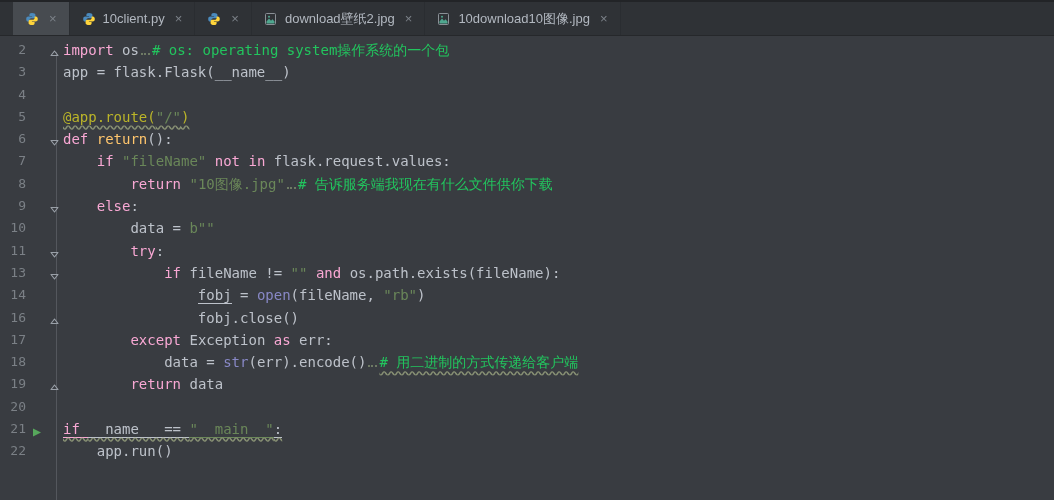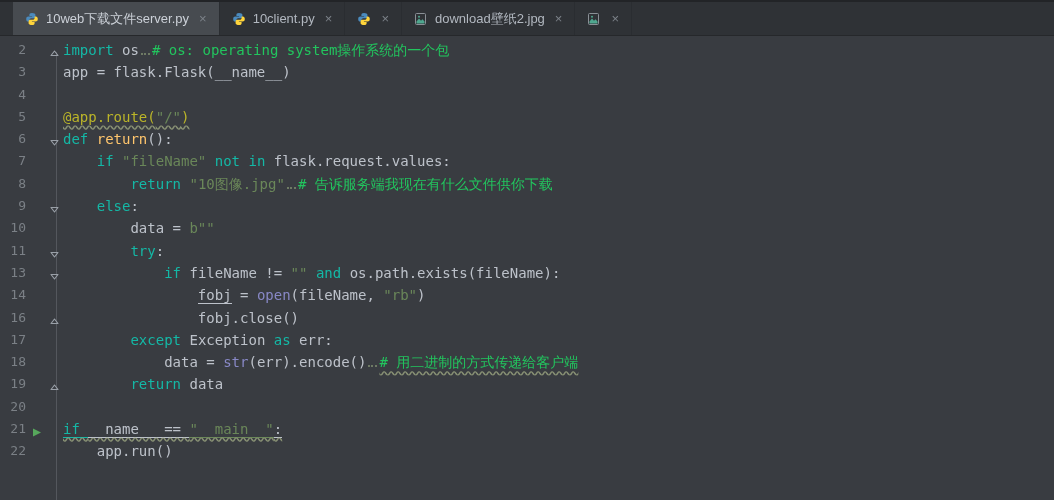--- a/index.html
+++ b/index.html
@@ -30,21 +30,21 @@
   }
   .line.current { background:#2e3136; }
   .line.current .ln { color:#ffffff; }
   .ln { width:26px; flex:none; text-align:right; color:#7b8086; font-size:13px; }
   .gicon { width:20px; flex:none; text-align:center; position:relative; }
   .gfold { width:17px; flex:none; text-align:center; position:relative; z-index:1; }
   .gfold svg, .gicon svg { position:relative; top:4px; }
   .code { flex:1; color:#bdc2ca; }
 
   
-  .kw  { color:#14b8a6; }
+  .kw  { color:#f9a8d4; }
   .pl  { color:#bdc2ca; }
   .str { color:#6a8759; }
   .com { color:#22c55e;margin-top:45px; }
   .dec { color:#bbb529; }
   .fn  { color:#ffc66d; }
   .bi  { color:#8888c6; }
   .pm  { background:#3b514d; color:#ffef28; font-weight:bold; }
   .u   { border-bottom:1px solid currentColor; }
   .wv  { text-decoration:underline; text-decoration-style:wavy; text-decoration-color:rgba(150,160,125,.85); text-underline-offset:3px; }
   .wvg { text-decoration:underline; text-decoration-style:wavy; text-decoration-color:#4e8f78; text-underline-offset:3px; }
@@ -52,21 +52,20 @@
 </style>
 </head>
 <body>
 
 <div class="tabbar" id="tabbar">
     <div class="tab active">
       <span class="ticon"><svg width="14" height="14" viewBox="0 0 14 14">
           <path d="M7 1c-2 0-2.6.9-2.6 1.8V4h2.7v.5H3.3C2.2 4.5 1.2 5.2 1.2 7S2 9.6 3.2 9.6h1.2V8.1c0-1 .9-1.8 1.9-1.8h2.6c.8 0 1.5-.7 1.5-1.5V2.8C10.4 1.8 9 1 7 1z" fill="#4b8bbe"></path>
           <path d="M7 13c2 0 2.6-.9 2.6-1.8V10H6.9v-.5h3.8c1.1 0 2.1-.7 2.1-2.5S12 4.4 10.8 4.4H9.6v1.5c0 1-.9 1.8-1.9 1.8H5.1c-.8 0-1.5.7-1.5 1.5v2C3.6 12.2 5 13 7 13z" fill="#ffd43b"></path>
         </svg></span>
-      <span>10web下载文件server.py</span>
       <span class="close">×</span>
     </div>
     <div class="tab">
       <span class="ticon"><svg width="14" height="14" viewBox="0 0 14 14">
           <path d="M7 1c-2 0-2.6.9-2.6 1.8V4h2.7v.5H3.3C2.2 4.5 1.2 5.2 1.2 7S2 9.6 3.2 9.6h1.2V8.1c0-1 .9-1.8 1.9-1.8h2.6c.8 0 1.5-.7 1.5-1.5V2.8C10.4 1.8 9 1 7 1z" fill="#4b8bbe"></path>
           <path d="M7 13c2 0 2.6-.9 2.6-1.8V10H6.9v-.5h3.8c1.1 0 2.1-.7 2.1-2.5S12 4.4 10.8 4.4H9.6v1.5c0 1-.9 1.8-1.9 1.8H5.1c-.8 0-1.5.7-1.5 1.5v2C3.6 12.2 5 13 7 13z" fill="#ffd43b"></path>
         </svg></span>
       <span>10client.py</span>
       <span class="close">×</span>
     </div>
@@ -85,20 +84,21 @@
         </svg></span>
       <span>download壁纸2.jpg</span>
       <span class="close">×</span>
     </div>
     <div class="tab">
       <span class="ticon"><svg width="13" height="14" viewBox="0 0 13 14">
           <rect x="1.5" y="1.5" width="10" height="11" rx="1" fill="none" stroke="#8a9096"></rect>
           <path d="M2.5 9.5l2.5-3 2 2.2 1.5-1.5 2 2.3v2H2.5z" fill="#4fa78f"></path>
           <circle cx="5" cy="4.8" r="1" fill="#4fa78f"></circle>
         </svg></span>
+      <span>10download10图像.jpg</span>
       <span class="close">×</span>
     </div>
   </div>
 
 <div class="editor" id="editor">
   <div class="fold-guide"></div>
 <div class="line"><span class="ln">2</span><span class="gicon"></span><span class="gfold"><svg width="11" height="11" viewBox="0 0 11 11">
           <path d="M2 7.5h7L5.5 3z" fill="none" stroke="#9aa0a8" stroke-width="1.1" stroke-linejoin="round"></path>
         </svg></span><span class="code"><span class="kw">import</span><span class="pl"> os</span><span class="sq"></span><span class="com"># os: operating system操作系统的一个包</span></span></div>
     <div class="line"><span class="ln">3</span><span class="gicon"></span><span class="gfold"></span><span class="code"><span class="pl">app = flask.Flask(__name__)</span></span></div>

